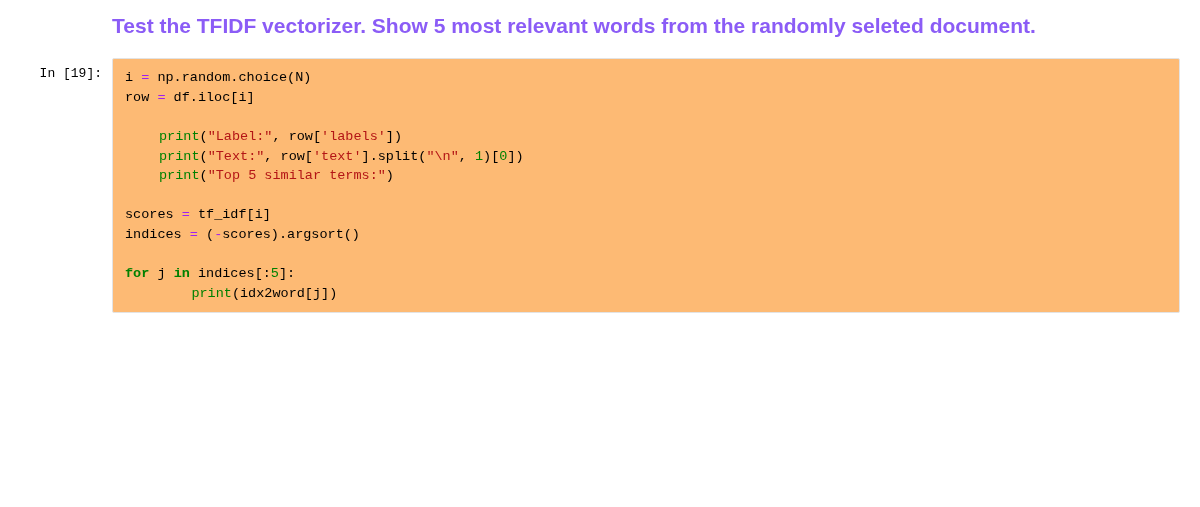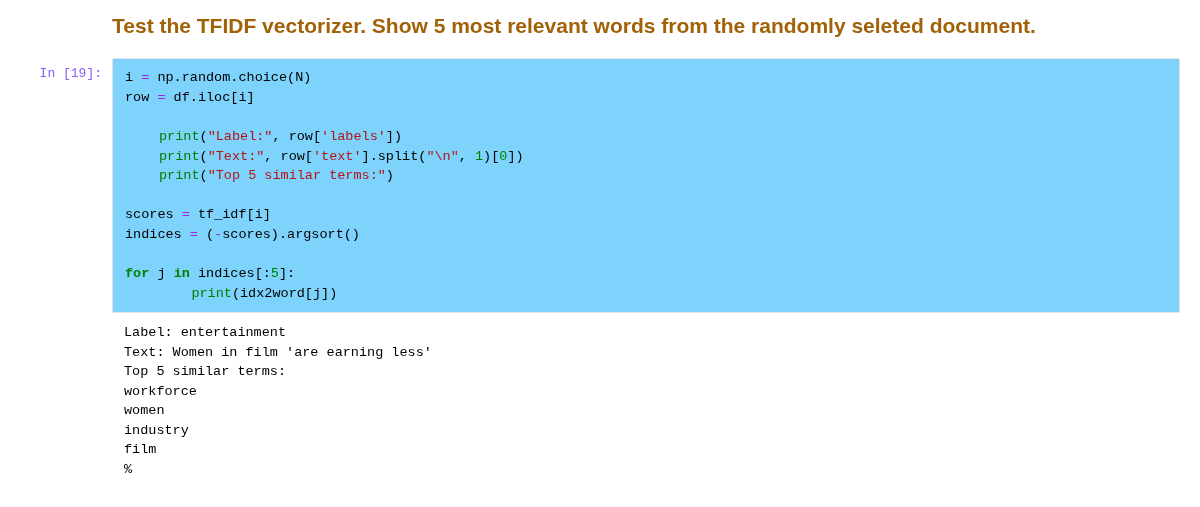--- a/index.html
+++ b/index.html
@@ -18,31 +18,31 @@
     .prompt-col {
       width: 112px;
       flex-shrink: 0;
       text-align: right;
       padding-right: 10px;
       padding-top: 8px;
       font-family: "SFMono-Regular", Menlo, Consolas, "Liberation Mono", monospace;
       font-size: 13px;
       color: #303F9F;
     }
-    .prompt-col.muted { color: #8b5cf6; }
+    .prompt-col.muted { color: #000000; }
     .content-col { flex: 1; }
     .md-title {
       font-size: 21px;
       font-weight: 600;
-      color: #a16207;
+      color: #8b5cf6;
       line-height: 1.35;
       padding: 4px 0 18px 0;
     }
     .code-cell {
-      background: #7dd3fc;
+      background: #fdba74;
       border: 1px solid #e3e3e3;
       border-radius: 2px;
       padding: 9px 12px;
       font-family: "SFMono-Regular", Menlo, Consolas, "Liberation Mono", monospace;
       font-size: 13.5px;
       line-height: 1.45;
       white-space: pre;
       overflow-x: auto;
       color: #000;
     }
@@ -78,22 +78,14 @@
 
 <span class="builtin">print</span>(<span class="str">"Label:"</span>, row[<span class="str">'labels'</span>])
 <span class="builtin">print</span>(<span class="str">"Text:"</span>, row[<span class="str">'text'</span>].split(<span class="str">"\n"</span>, <span class="num">1</span>)[<span class="num">0</span>])
 <span class="builtin">print</span>(<span class="str">"Top 5 similar terms:"</span>)
 
 scores <span class="op">=</span> tf_idf[i]
 indices <span class="op">=</span> (<span class="op">-</span>scores).argsort()
 
 <span class="kw">for</span> j <span class="kw">in</span> indices[:<span class="num">5</span>]:
     <span class="builtin">print</span>(idx2word[j])</div>
-    <div class="output-cell">Label: entertainment
-Text: Women in film 'are earning less'
-Top 5 similar terms:
-workforce
-women
-industry
-film
-%</div>
   </div>
 </div>
 
 </body></html>

